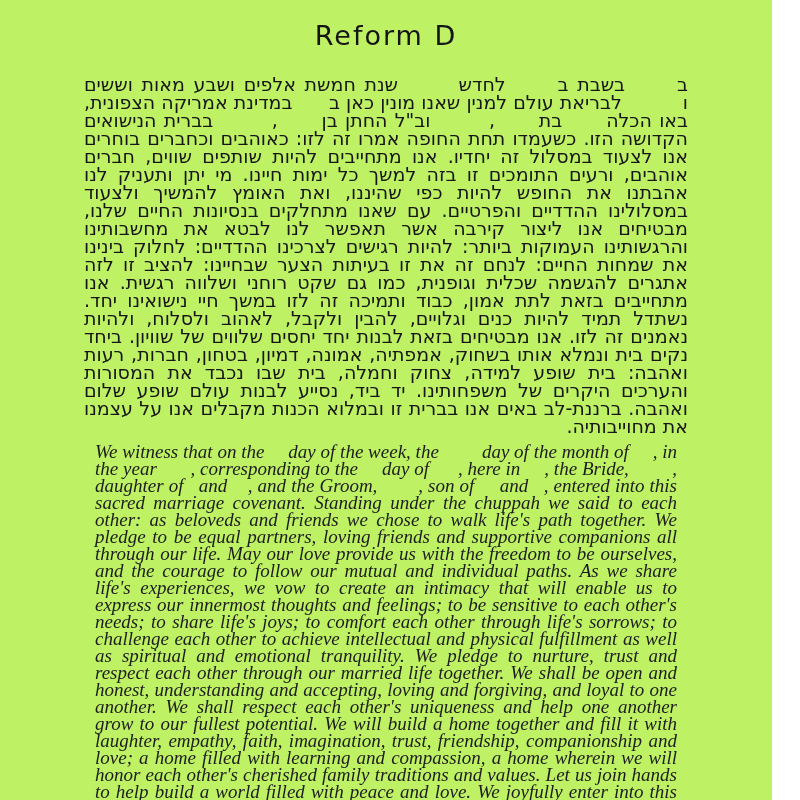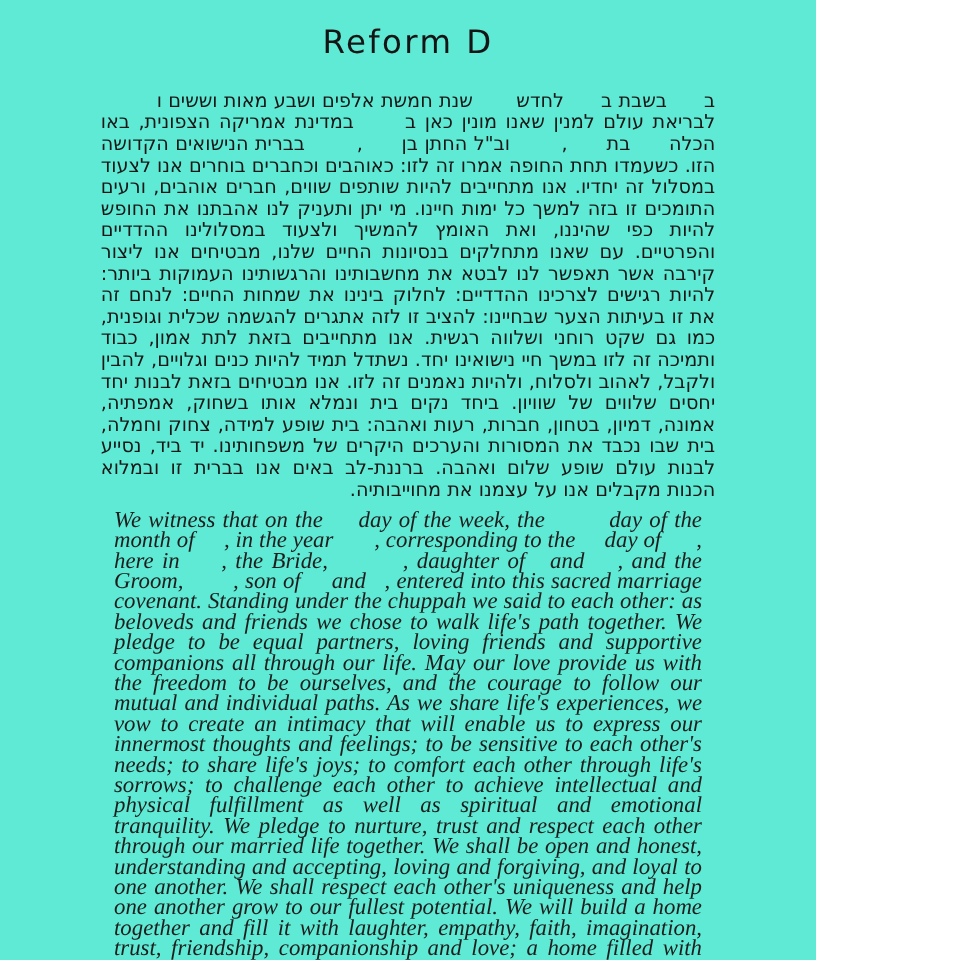--- a/index.html
+++ b/index.html
@@ -2,44 +2,44 @@
 <html lang="en"><head>
 <meta charset="utf-8">
 <style>
   html, body {
     margin: 0;
     padding: 0;
     background: #ffffff;
   }
   .page {
     position: relative;
-    width: 680px;
+    width: 772px;
     height: 800px;
-    background: #5eead4;
+    background: #bef264;
     color: #1b1b1b;
     overflow: hidden;
     font-family: "Liberation Serif", "DejaVu Serif", serif;
   }
   .title {
     margin: 20px 0 0 0;
     text-align: center;
     font-family: "DejaVu Sans", "Liberation Sans", sans-serif;
     font-weight: 400;
     font-size: 27px;
     line-height: 1.15;
     letter-spacing: 2px;
     color: #151515;
   }
   .hebrew {
     direction: rtl;
     unicode-bidi: embed;
     margin: 24px 84px 0 84px;
     text-align: justify;
     font-family: "DejaVu Sans", sans-serif; 
-    font-size: 16px;
+    font-size: 19px;
     line-height: 18px;
     color: #161616;
   }
   .english {
     margin: 8px 95px 0 95px;
     text-align: justify;
     font-style: italic;
     font-family: "Liberation Serif", "DejaVu Serif", serif;
     font-size: 19px;
     line-height: 17px;

